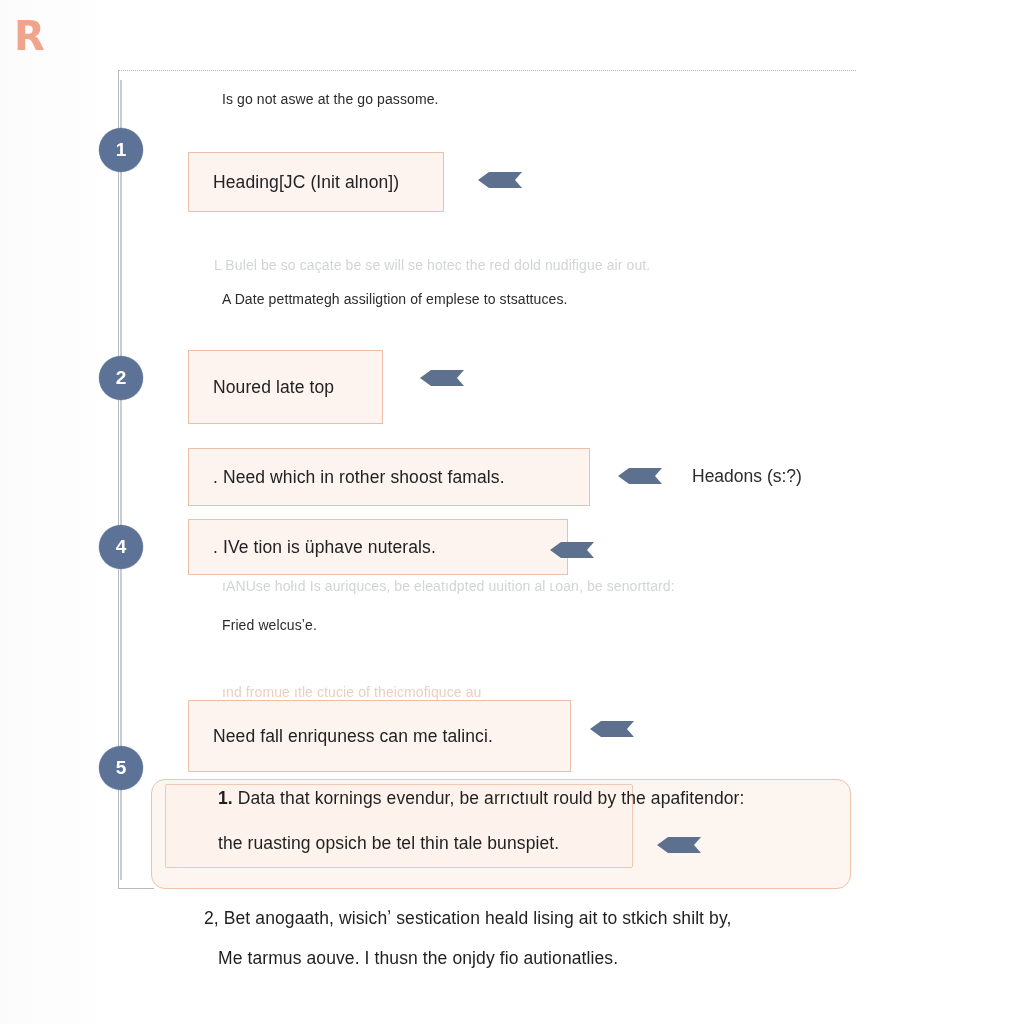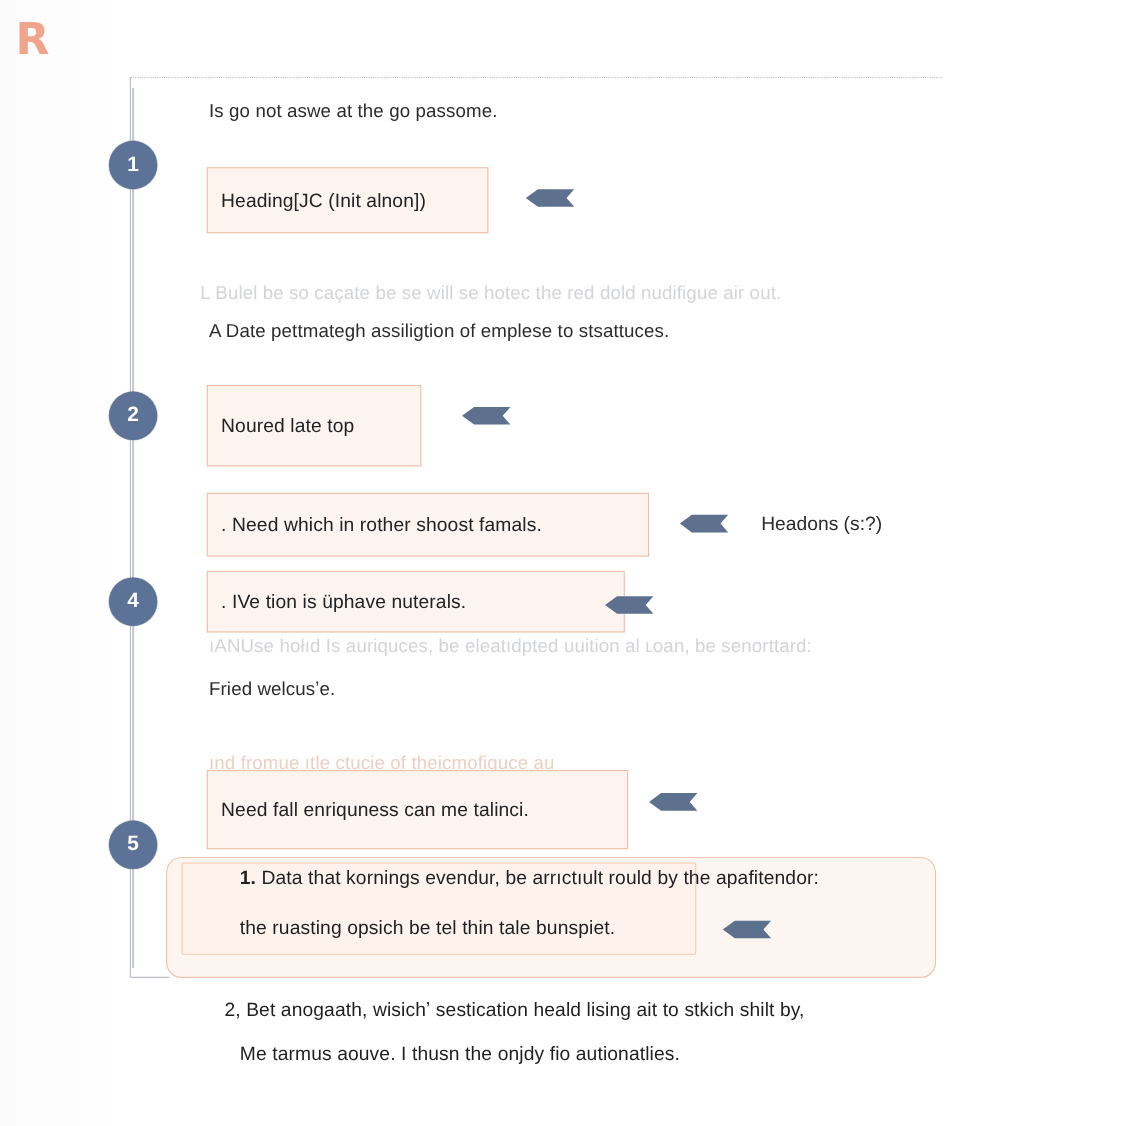--- a/index.html
+++ b/index.html
@@ -86,41 +86,42 @@
     display: flex;
     align-items: center;
     justify-content: center;
     left: 99px;
     box-shadow: 0 0 0 0.5px rgba(90,110,140,.35);
   }
 
   
   .line {
     position: absolute;
-    font-size: 17px;
+    font-size: 14px;
     color: #2b2b2d;
     white-space: nowrap;
     letter-spacing: .1px;
+    margin-left: 32px;
   }
   .ghost {
     color: #d2d4d7;
   }
   .ghost-peach {
     color: #eccfc3;
   }
 
   
   .hbox {
     position: absolute;
     box-sizing: border-box;
     border: 1px solid #edbfa6;
     background: #fdf4ef;
     display: flex;
     align-items: center;
-    padding-left: 12px;
+    padding-left: 24px;
     font-size: 17.5px;
     color: #222224;
     white-space: nowrap;
     letter-spacing: .1px;
   }
 
   
   #bigbox {
     position: absolute;
     box-sizing: border-box;

